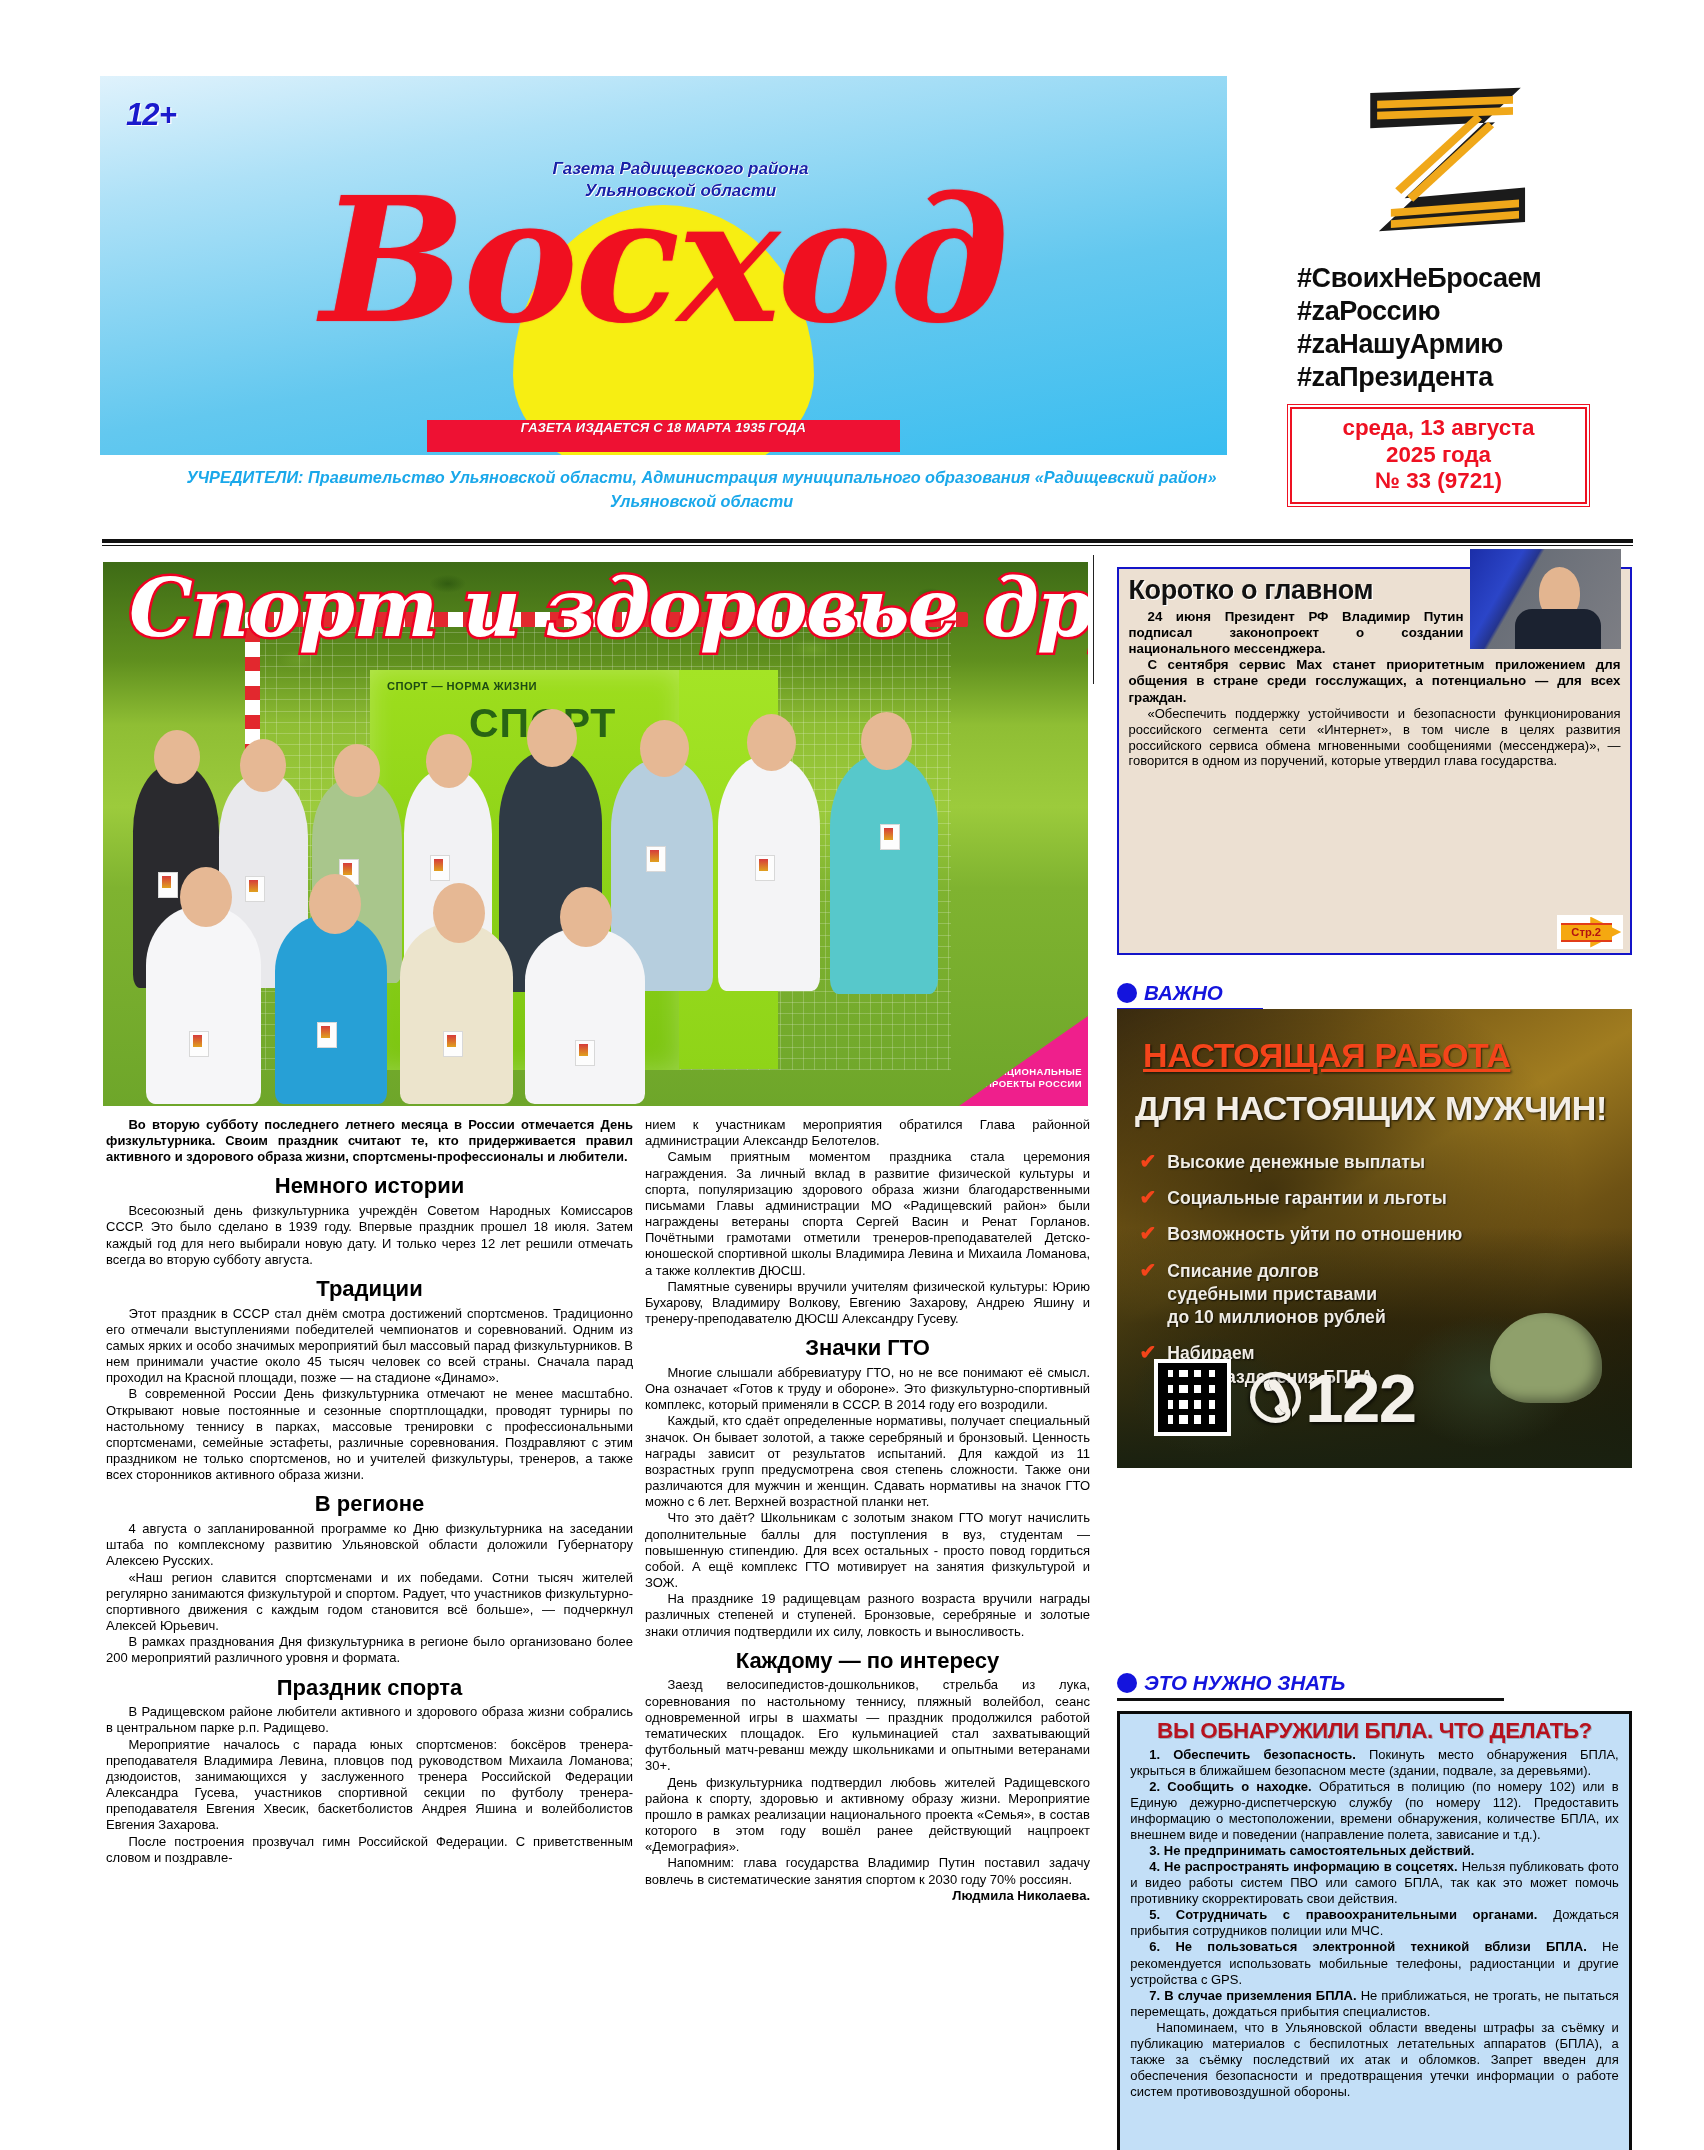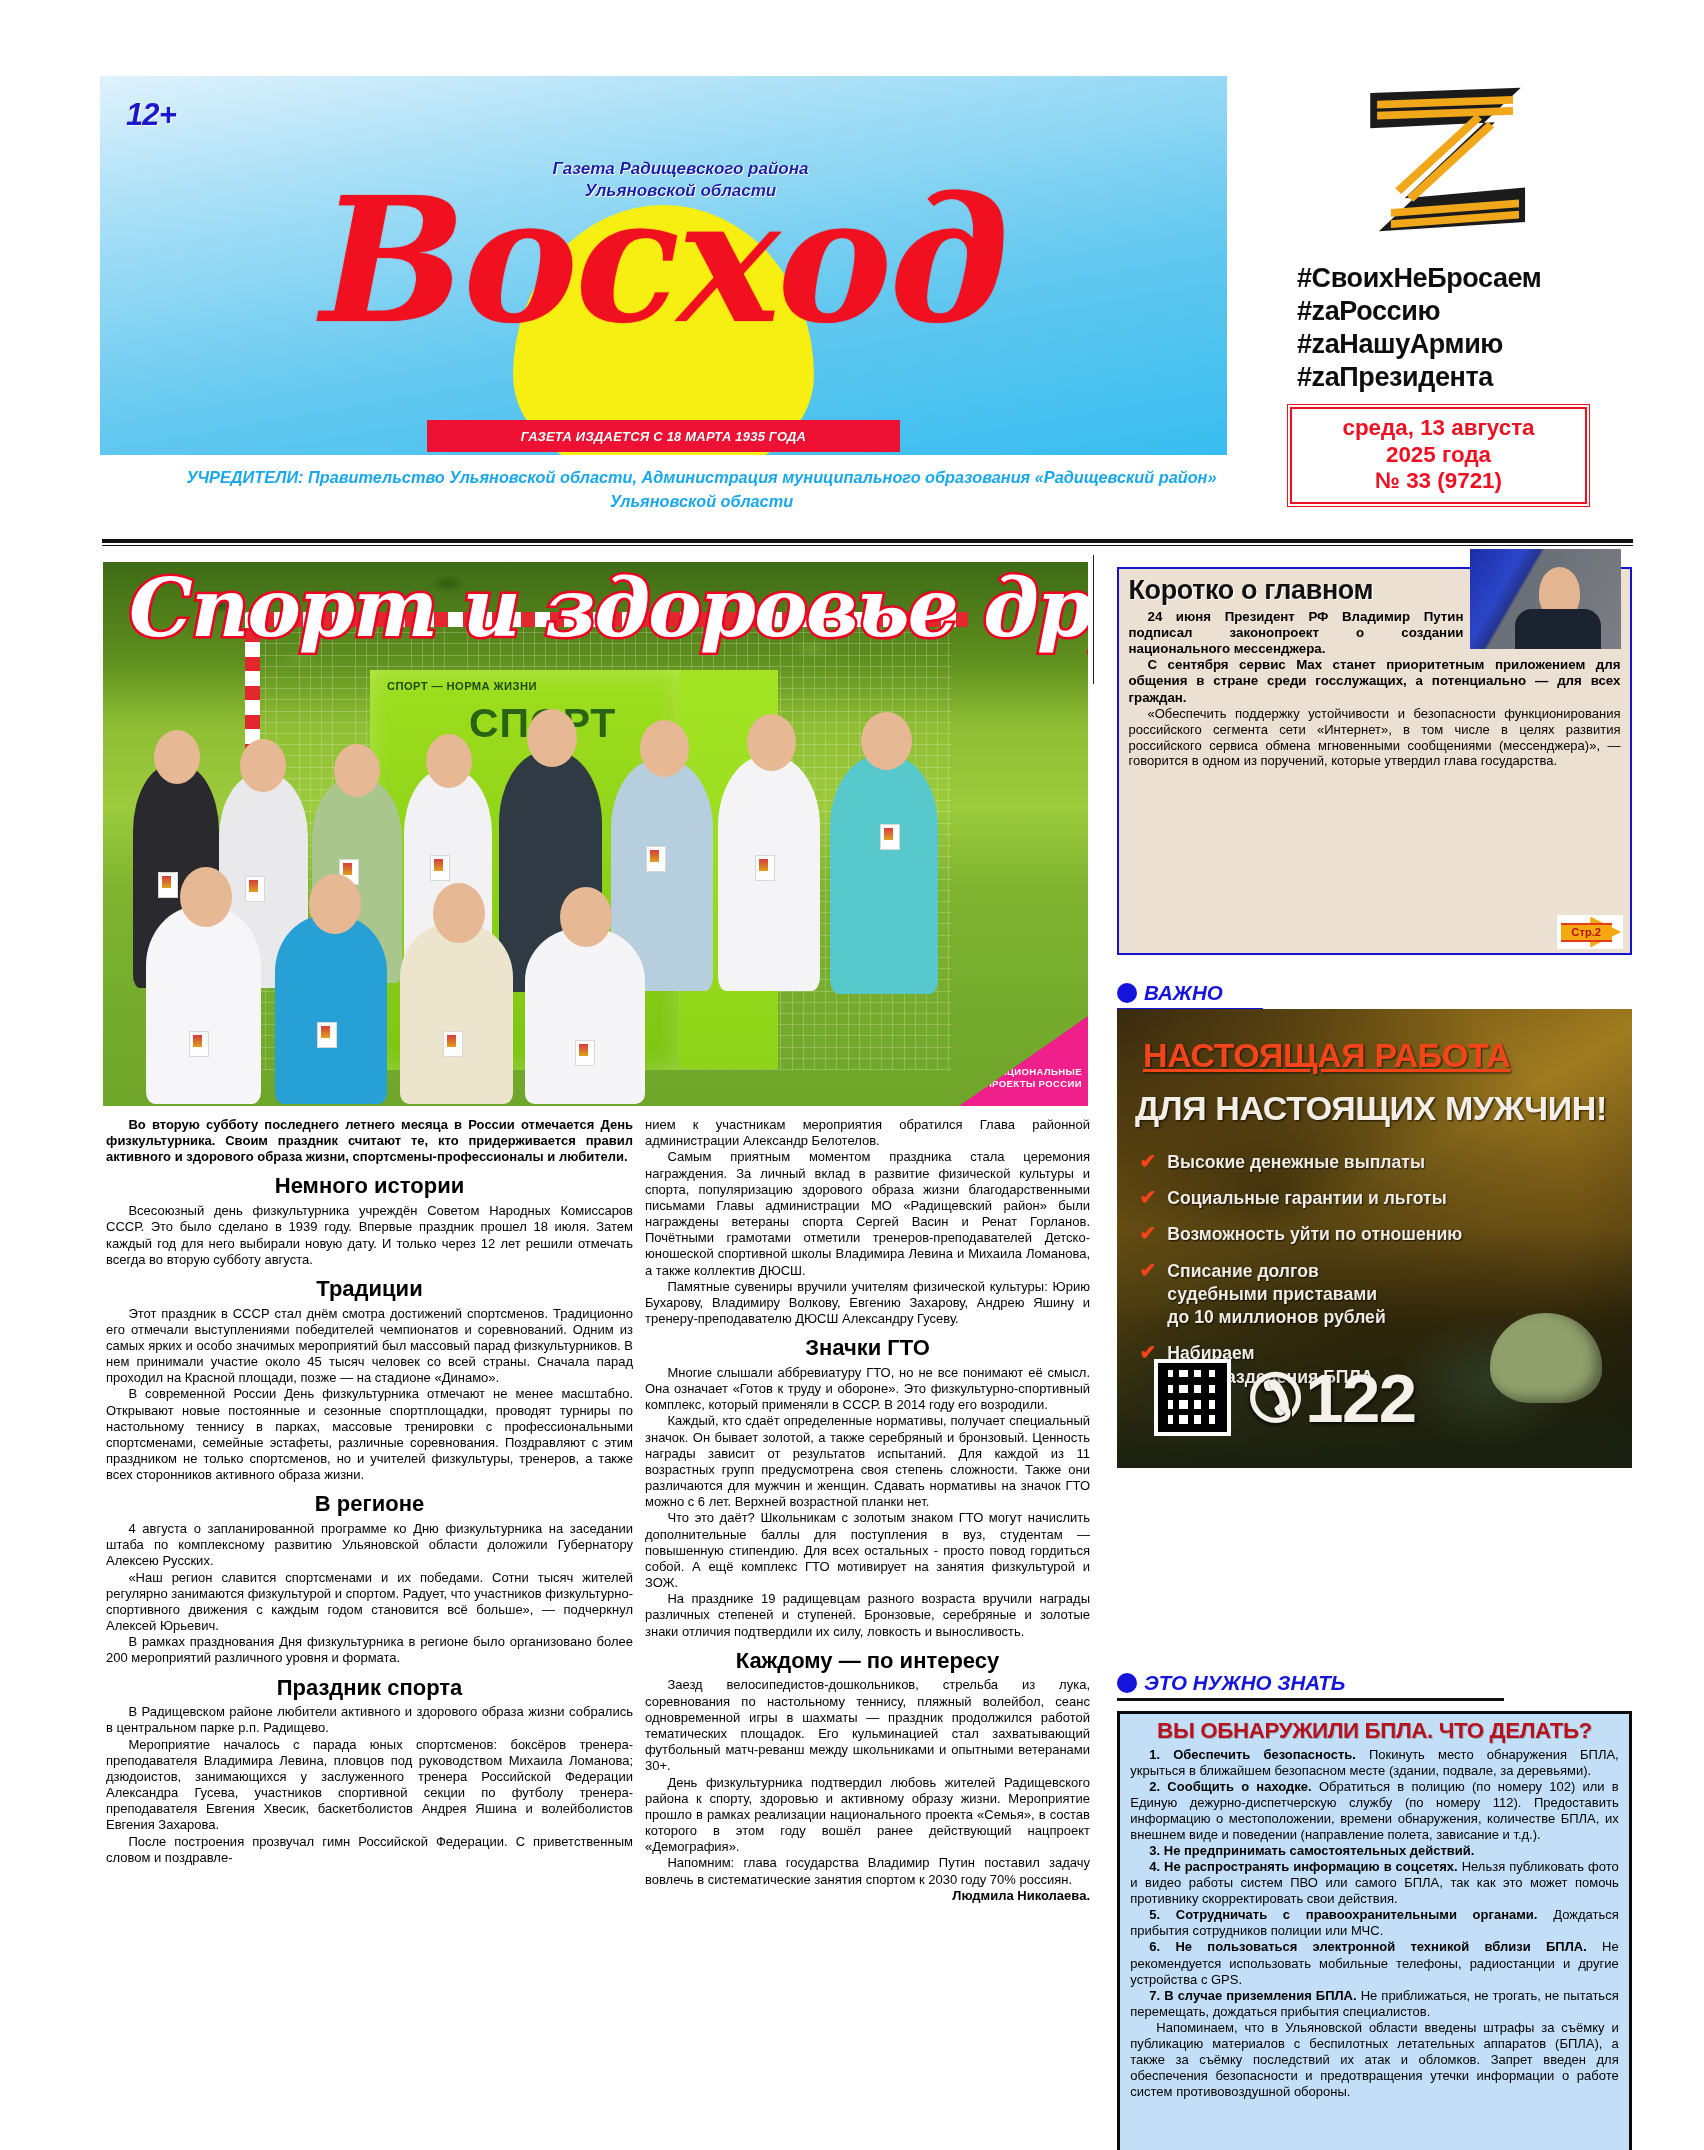--- a/index.html
+++ b/index.html
@@ -46,21 +46,21 @@
     font-style: italic; font-weight: bold;
     font-size: 172px; color: #f01020;
     line-height: 1;
     letter-spacing: -2.6px;
     text-shadow: 0 0 1.3px rgba(240,16,32,.6);
   }
   .since-bar {
     position: absolute; left: 327px; top: 344px;
     width: 473px; height: 32px;
     background: #ee1133;
-    display: flex; align-items: center; justify-content: center;
+    display: flex; align-items: flex-start; justify-content: center;
   }
   .since-bar span {
     font-size: 13px; font-weight: bold; font-style: italic;
     color: #ffffff; letter-spacing: 0.2px;
     text-shadow: 0.4px 0.4px 0.4px rgba(0,0,0,.35);
   }
 
   .founders {
     position: absolute; left: 181px; top: 465px;
     width: 1041px; text-align: center;

